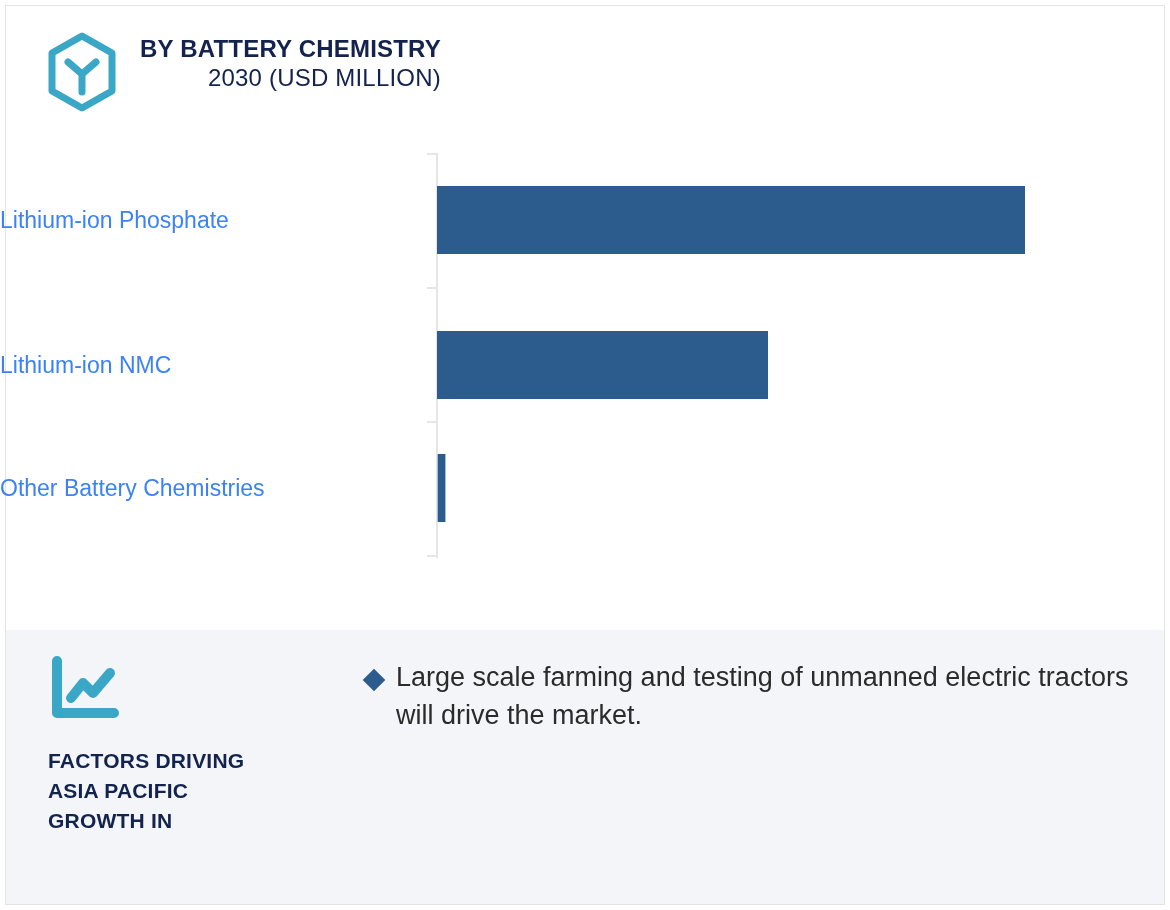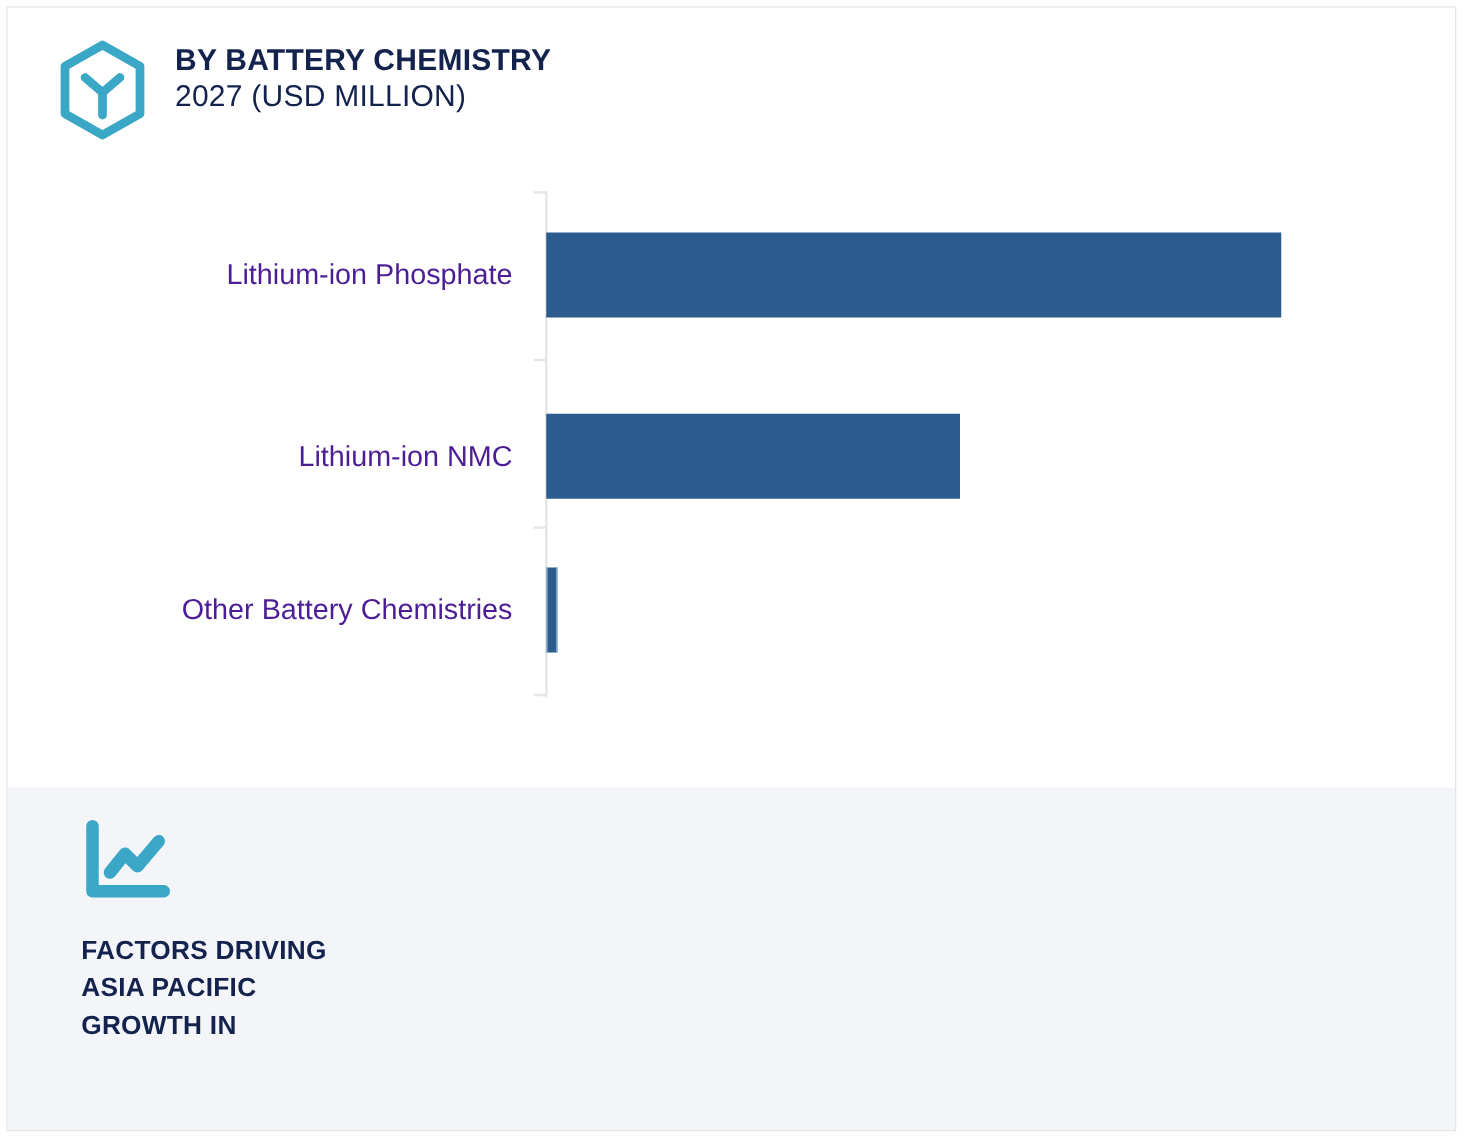--- a/index.html
+++ b/index.html
@@ -43,20 +43,21 @@
     gap: 22px;
   }
   .hex-icon {
     width: 72px;
     height: 80px;
     flex: 0 0 auto;
     margin-top: 2px;
   }
   .header-text {
     padding-top: 5px;
+    text-align: right;
   }
   .header-title {
     font-size: 24px;
     font-weight: bold;
     color: #13234d;
     letter-spacing: 0.2px;
     line-height: 1.18;
     white-space: nowrap;
   }
   .header-sub {
@@ -96,25 +97,25 @@
   .bar-row {
     position: absolute;
     left: 0;
     width: 100%;
     height: 134px;
   }
   .bar-label {
     position: absolute;
     left: 0;
     width: 410px;
-    text-align: right;
+    text-align: left;
     top: 50%;
     transform: translateY(-50%);
     font-size: 23px;
-    color: #4c1d95;
+    color: #3b82f6;
     white-space: nowrap;
   }
   .bar {
     position: absolute;
     left: 437px;
     top: 50%;
     transform: translateY(-50%);
     height: 68px;
     background: #2c5c8d;
     box-sizing: border-box;
@@ -132,21 +133,20 @@
     width: 1158px;
     height: 274px;
     background: #f3f5f9;
     box-sizing: border-box;
   }
   .panel-left {
     position: absolute;
     left: 42px;
     top: 26px;
     width: 300px;
-    margin-left: 17px;
   }
   .line-icon {
     width: 72px;
     height: 66px;
     display: block;
   }
   .panel-heading {
     margin-top: 24px;
     font-size: 21px;
     font-weight: bold;
@@ -195,21 +195,21 @@
     <span class="hex-icon">
       <svg viewBox="0 0 72 80" width="72" height="80" aria-hidden="true">
         <polygon points="36,4 66,21 66,59 36,76 6,59 6,21" fill="none" stroke="#3ba7c6" stroke-width="7" stroke-linejoin="round"></polygon>
         <path d="M36,42 L36,60" stroke="#3ba7c6" stroke-width="7" stroke-linecap="round" fill="none"></path>
         <path d="M36,42 L22,30" stroke="#3ba7c6" stroke-width="7" stroke-linecap="round" fill="none"></path>
         <path d="M36,42 L50,30" stroke="#3ba7c6" stroke-width="7" stroke-linecap="round" fill="none"></path>
       </svg>
     </span>
     <div class="header-text">
       <div class="header-title">BY BATTERY CHEMISTRY</div>
-      <div class="header-sub">2027 (USD MILLION)</div>
+      <div class="header-sub">2030 (USD MILLION)</div>
     </div>
   </div>
 
   <div class="chart">
 
     <div class="axis-line"></div>
     <div class="tick" style="top:13px;"></div>
     <div class="tick" style="top:147px;"></div>
     <div class="tick" style="top:281px;"></div>
     <div class="tick" style="top:415px;"></div>
@@ -241,17 +241,21 @@
         </svg>
       </span>
       <div class="panel-heading">
         <span class="ln">FACTORS DRIVING</span>
         <span class="ln">ASIA PACIFIC</span>
         <span class="ln">GROWTH IN</span>
       </div>
     </div>
 
     <div class="bullets">
+      <div class="bullet">
+        <span class="bullet-marker"></span>
+        <span class="bullet-text">Large scale farming and testing of unmanned electric tractors will drive the market.</span>
+      </div>
     </div>
 
   </div>
 
 </div>
 
 </body></html>

